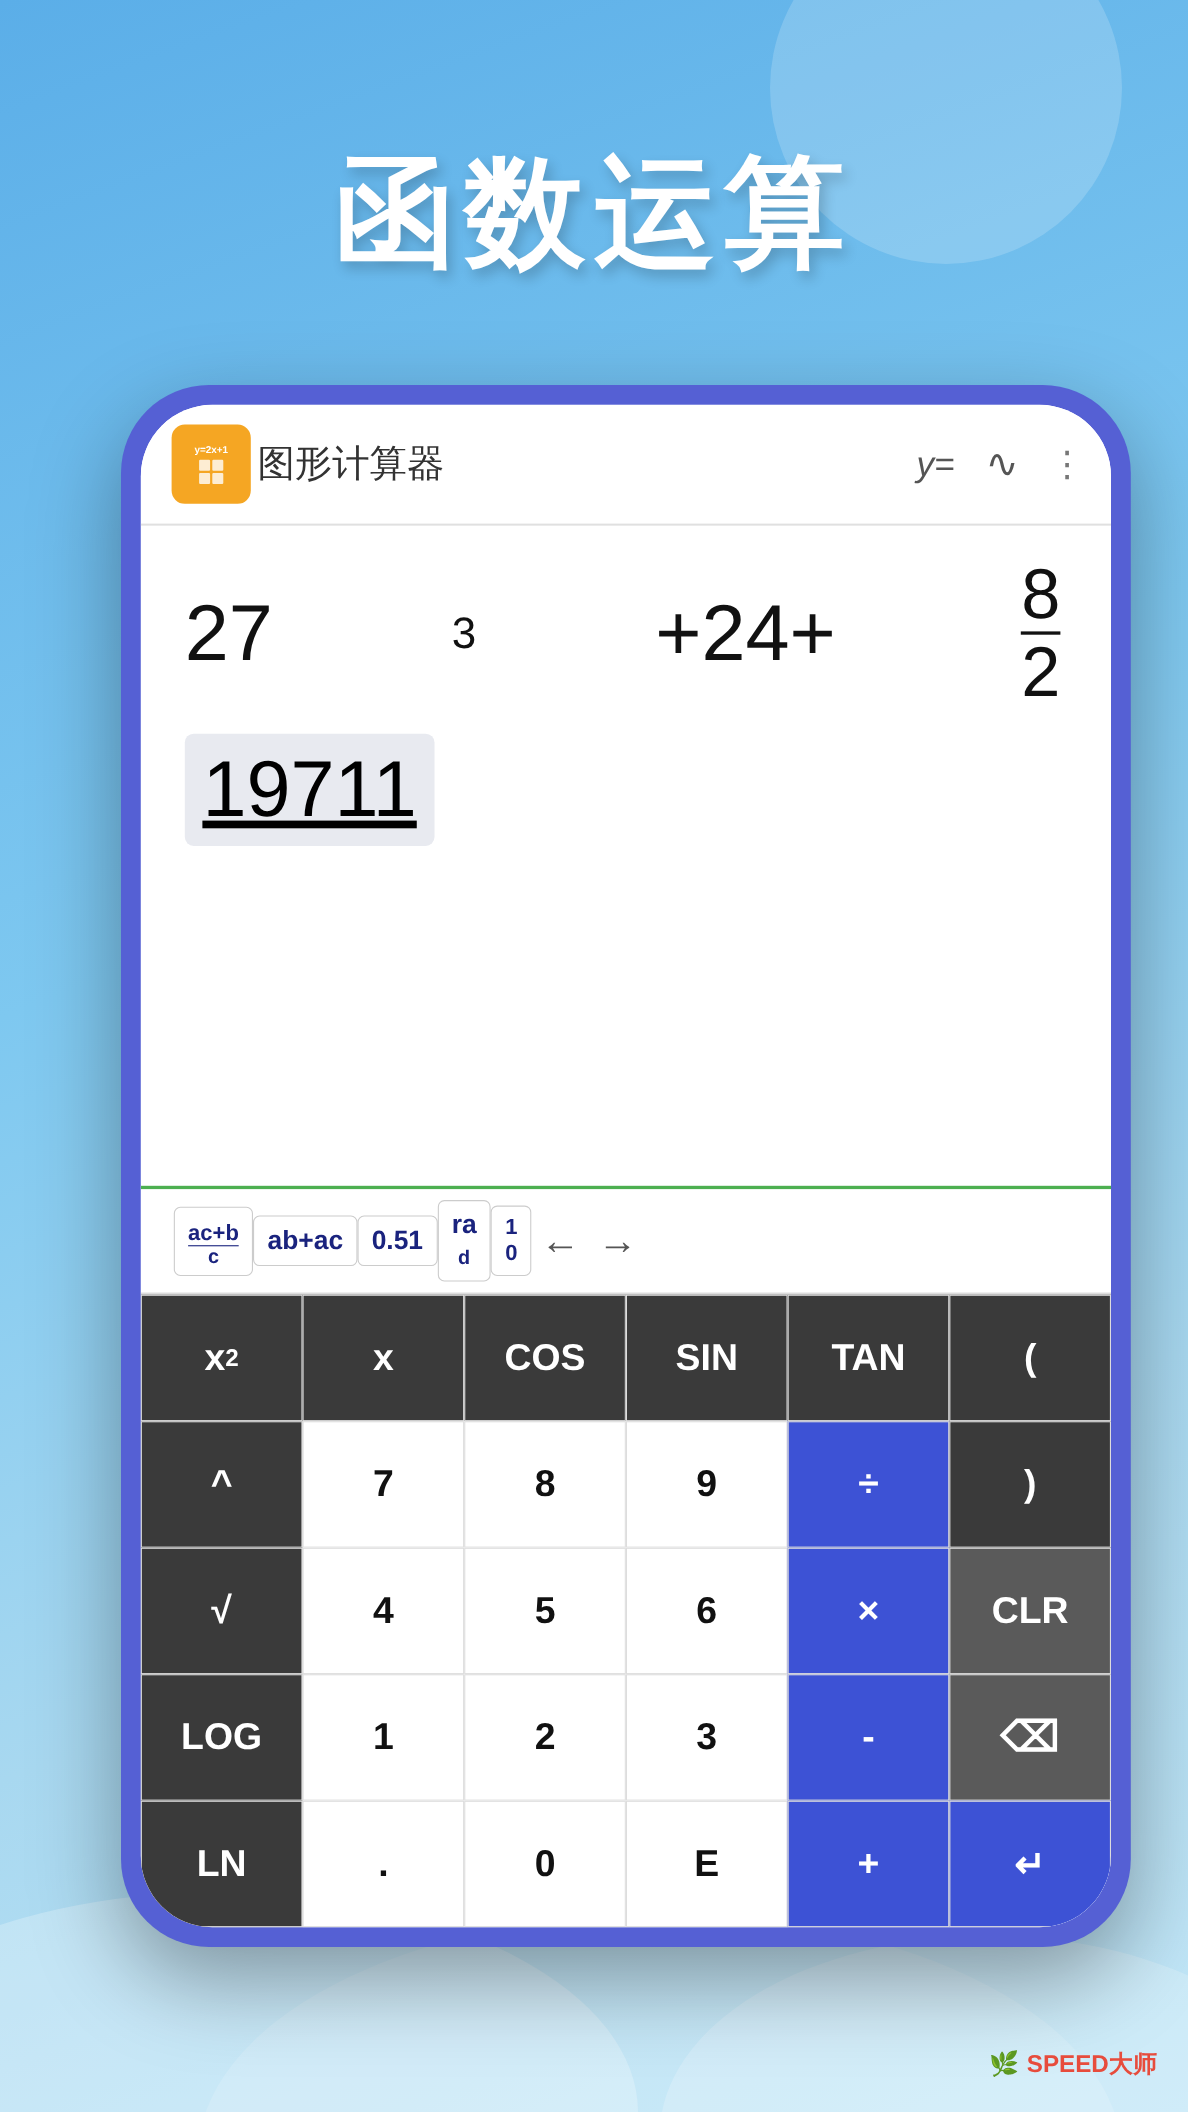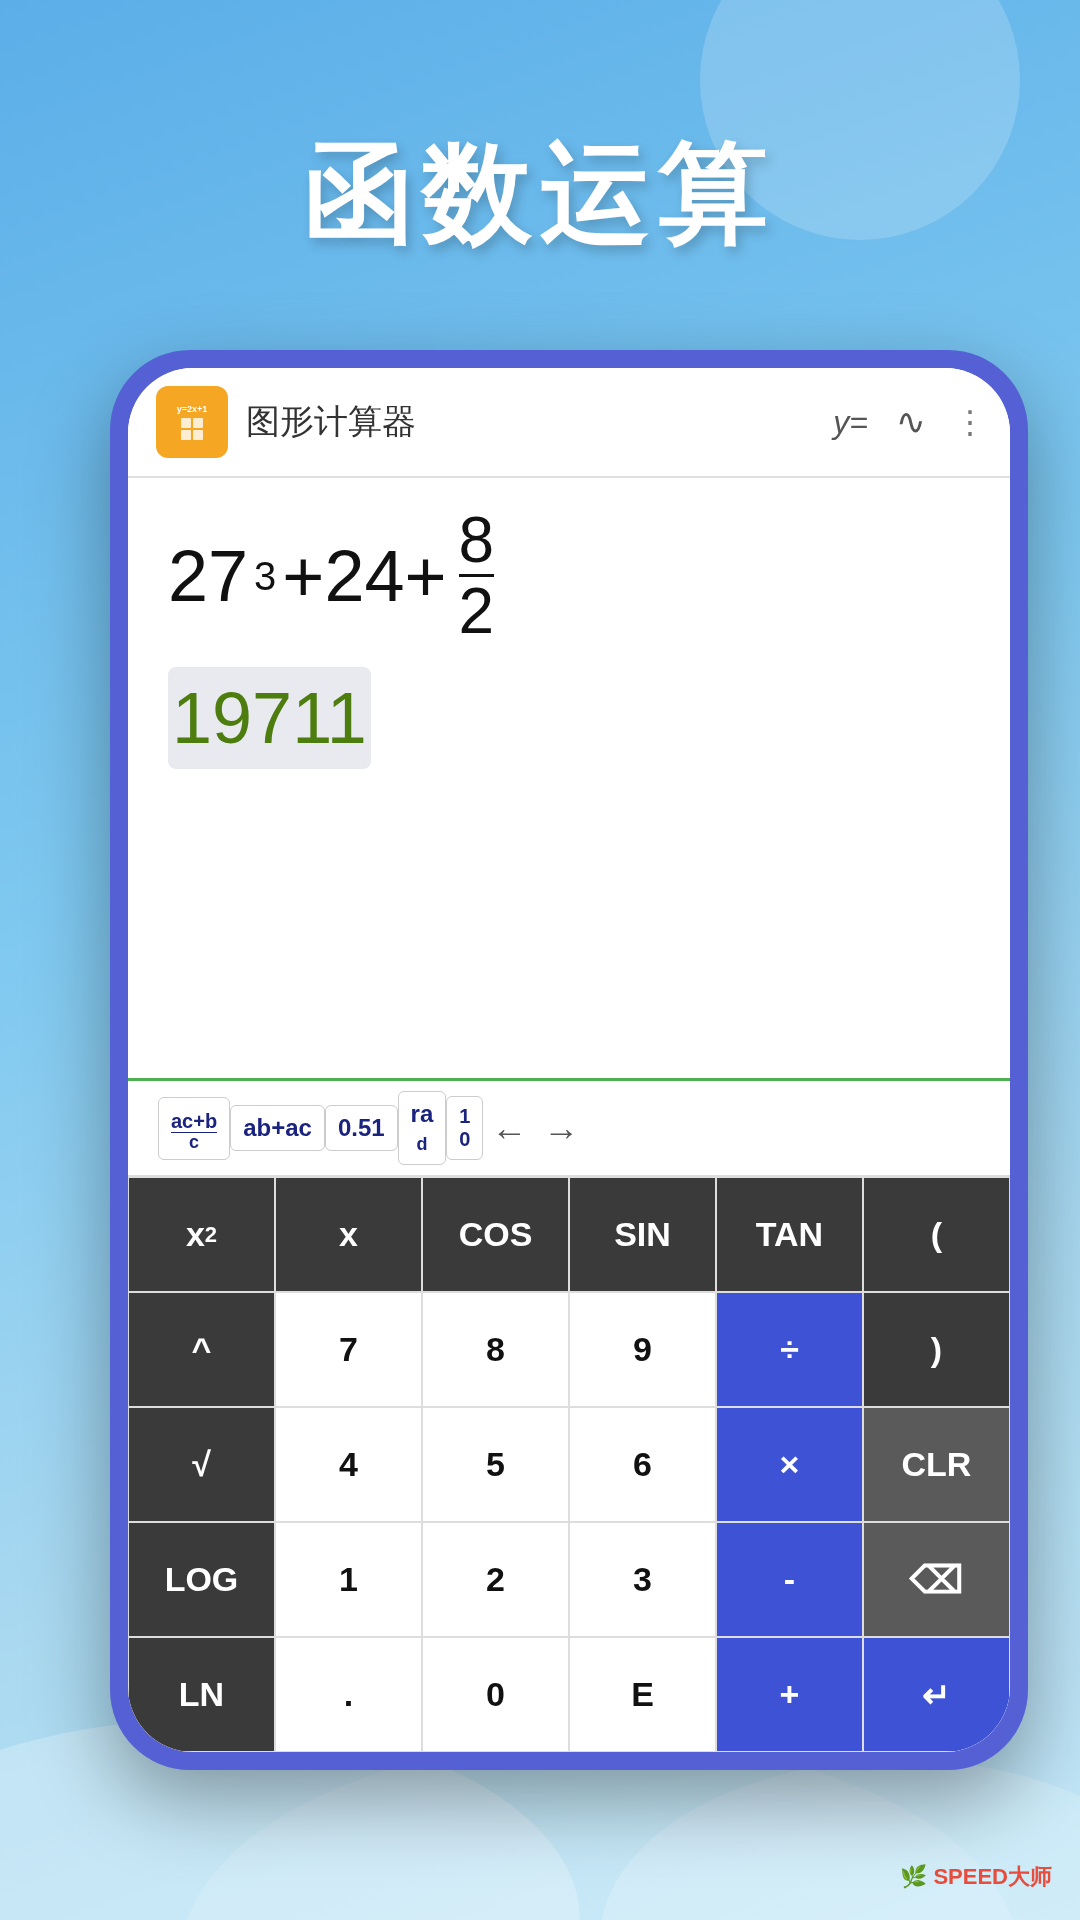--- a/index.html
+++ b/index.html
@@ -103,21 +103,21 @@
     }
     .app-icon-cell {
       width: 10px;
       height: 10px;
       background: rgba(255,255,255,0.8);
       border-radius: 1px;
     }
     .app-title {
       font-size: 34px;
       color: #333;
-      margin-left: 18px;
+      margin-left: 6px;
       font-weight: 500;
       flex: 1;
     }
     .header-icons {
       display: flex;
       gap: 28px;
       align-items: center;
     }
     .header-icon {
       font-size: 36px;
@@ -139,47 +139,49 @@
       flex-direction: column;
     }
     .expression-line {
       font-size: 68px;
       color: #111;
       font-weight: 400;
       display: flex;
       align-items: center;
       gap: 6px;
       flex-wrap: wrap;
+      justify-content: space-between;
     }
     .fraction {
       display: inline-flex;
       flex-direction: column;
       align-items: center;
       font-size: 52px;
       margin: 0 6px;
       vertical-align: middle;
     }
     .fraction-num {
       border-bottom: 3px solid #111;
       padding-bottom: 2px;
       line-height: 1;
     }
     .fraction-den {
       line-height: 1;
       padding-top: 2px;
     }
     .result-line {
       font-size: 72px;
-      color: #4d7c0f;
+      color: #000000;
       font-weight: 400;
       margin-top: 8px;
       background: #e8eaf0;
-      padding: 10px 4px;
+      padding: 10px 16px;
       border-radius: 8px;
       display: inline-block;
+      text-decoration: underline;
     }
 
     
     .keyboard-area {
       background: white;
       flex-shrink: 0;
     }
 
     
     .formula-bar {

